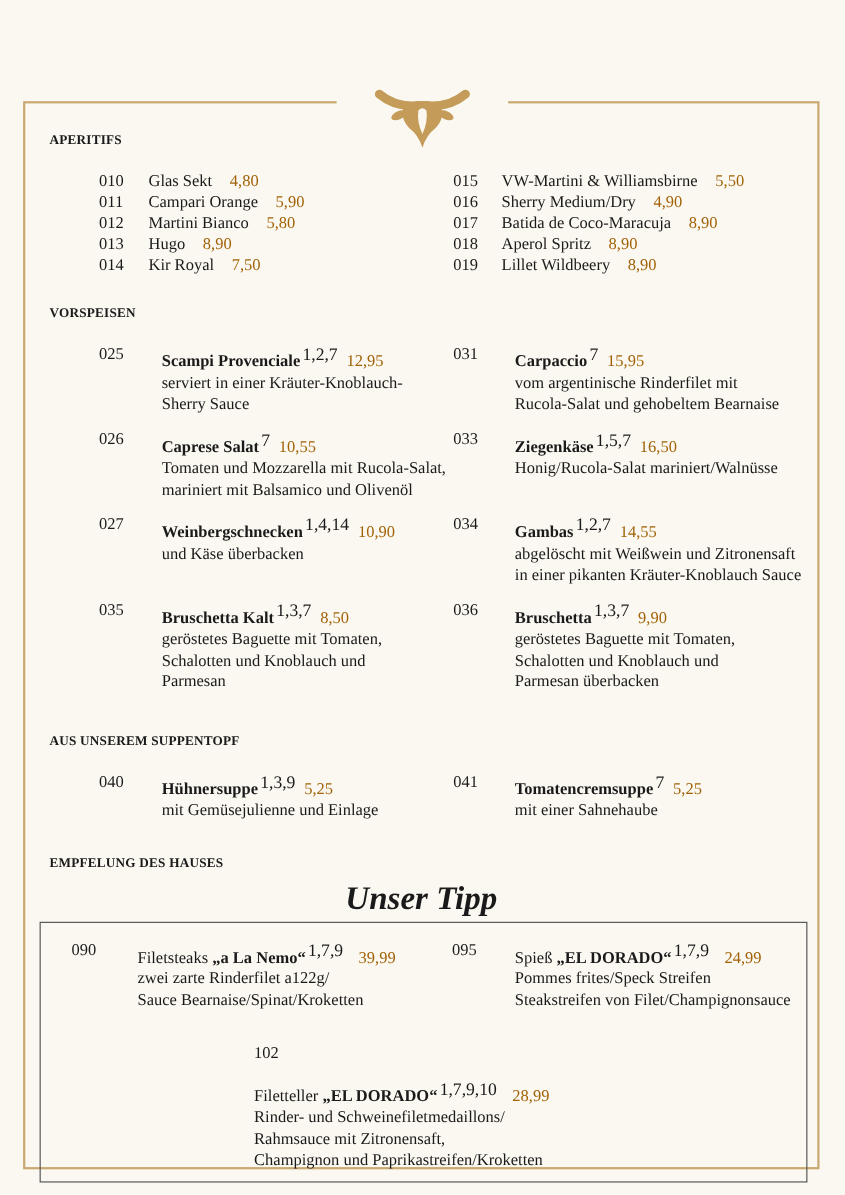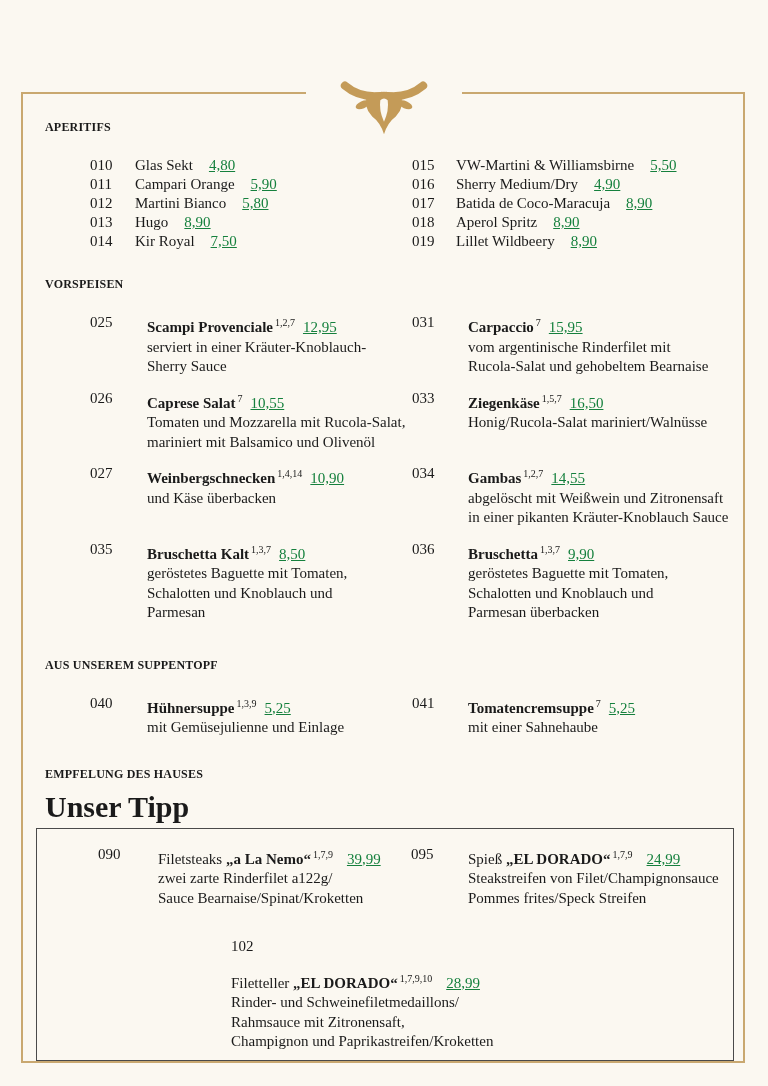--- a/index.html
+++ b/index.html
@@ -35,34 +35,34 @@
   .simple-item .num { flex:none; width:45px; margin-left:45px; }
   .simple-item.right .num { margin-left:4px; width:44px; }
   .simple-item .price { margin-left:16px; }
 
   .detailed-item { line-height:19.5px; margin-bottom:12px;gap:12px; }
   .detailed-item .num { flex:none; width:45px; margin-left:45px; }
   .detailed-item.right .num { margin-left:4px; width:44px; }
   .title-line { white-space:nowrap; }
   .desc { white-space:nowrap; }
   .iname.bold { font-weight:bold; }
-  sup.sup { font-size:10px; margin-left:2px; }
-  .price { color:#15803d;text-decoration:underline; }
+  sup.sup { font-size:16px; margin-left:2px; }
+  .price { color:#a16207; }
   .detailed-item .price { margin-left:8px; }
 
   .tipp-heading {
-    font-weight:bold; 
+    text-align:center; font-weight:bold; font-style:italic;
     font-size:30px; line-height:34px; margin:8px 0 4px;
   }
   .tipp-box {
     margin-left:-9px; width:698px; box-sizing:border-box;
     border:1px solid #4A4A4A; padding:16px 0 6px;
   }
   .tipp-box .two-col-row { grid-template-columns:374px 1fr; }
-  .tipp-box .detailed-item .num { margin-left:61px; width:48px; }
+  .tipp-box .detailed-item .num { margin-left:28px; width:48px; }
   .tipp-box .detailed-item.right .num { margin-left:0; width:45px; }
   .tipp-box .detailed-item .price { margin-left:14px; }
   .tipp-center .detailed-item { margin-left:194px; margin-top:17px; margin-bottom:2px;flex-direction:column; }
   .tipp-center .detailed-item .num { margin-left:0; width:45px; }
 
   .buffet { text-align:center; margin-top:30px; line-height:20px; }
   .buffet-title { font-weight:bold; }
 </style>
 </head>
 <body>
@@ -296,22 +296,22 @@
                   <div class="desc">zwei zarte Rinderfilet a122g/</div>
                   <div class="desc">Sauce Bearnaise/Spinat/Kroketten</div>
                 </div>
               </div>
             </div>
             <div class="cell right-cell">
               <div class="item detailed-item right">
                 <span class="num">095</span>
                 <div class="body">
                   <div class="title-line"><span class="prefix">Spieß </span><span class="iname bold">„EL DORADO“</span><sup class="sup">1,7,9</sup><span class="price">24,99</span></div>
+                  <div class="desc">Pommes frites/Speck Streifen</div>
                   <div class="desc">Steakstreifen von Filet/Champignonsauce</div>
-                  <div class="desc">Pommes frites/Speck Streifen</div>
                 </div>
               </div>
             </div>
           </div>
         </div>
       <div class="tipp-center" id="tipp-center">
           <div class="item detailed-item center">
             <span class="num">102</span>
             <div class="body">
               <div class="title-line"><span class="prefix">Filetteller </span><span class="iname bold">„EL DORADO“</span><sup class="sup">1,7,9,10</sup><span class="price">28,99</span></div>

